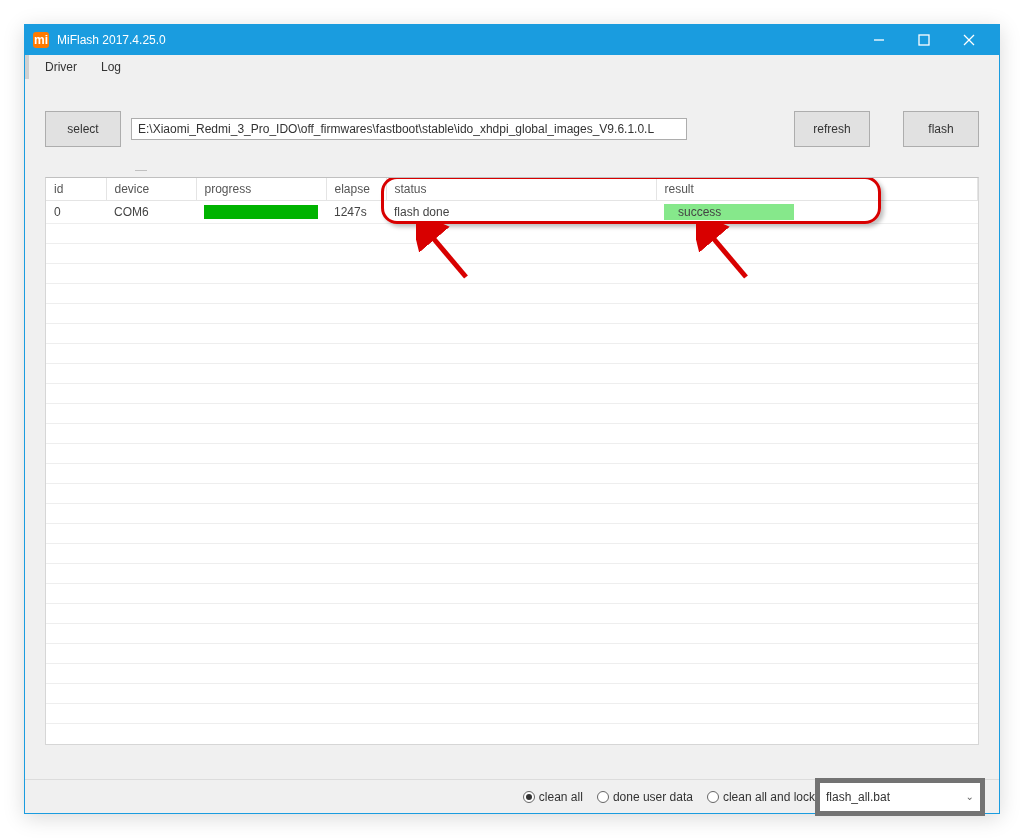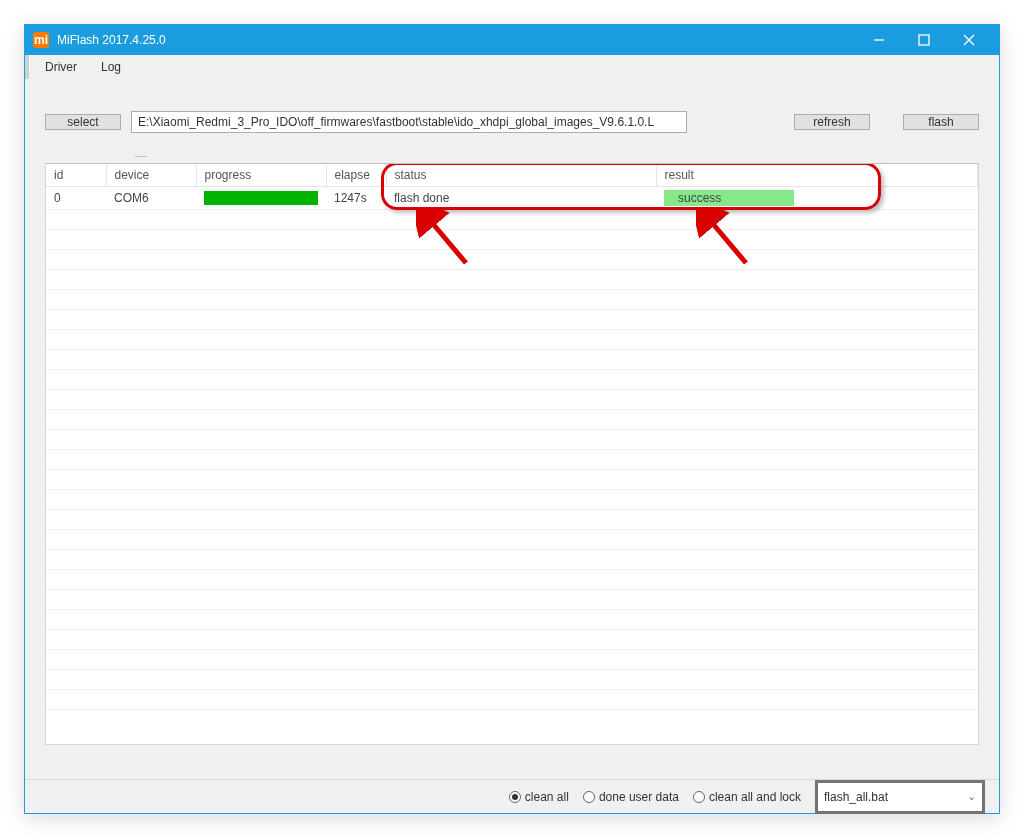--- a/index.html
+++ b/index.html
@@ -65,21 +65,21 @@
     gap: 10px;
   }
   .btn {
     background: #e1e1e1;
     border: 1px solid #adadad;
     padding: 3px 0;
     font-size: 12px;
     color: #333;
     cursor: pointer;
     min-width: 76px;
-    height: 16px;
+    height: 36px;
     display: inline-flex;
     align-items: center;
     justify-content: center;
   }
   .path-input {
     border: 1px solid #adadad;
     background: #fff;
     height: 22px;
     padding: 0 6px;
     font-size: 12px;
@@ -162,33 +162,33 @@
   }
 
   .footer {
     height: 34px;
     background: #f0f0f0;
     border-top: 1px solid #dcdcdc;
     display: flex;
     align-items: center;
     justify-content: flex-end;
     padding: 0 14px;
-    gap: 14px;
+    gap: 0;
   }
   .radio-group { display: flex; align-items: center; gap: 14px; font-size: 12px; color: #333; }
   .radio-group label { display: flex; align-items: center; gap: 4px; }
   .radio-dot {
     width: 12px; height: 12px; border: 1px solid #666; border-radius: 50%;
     display: inline-flex; align-items: center; justify-content: center; background: #fff;
   }
   .radio-dot.checked::after {
     content: ""; width: 6px; height: 6px; background: #333; border-radius: 50%;
   }
   .select-file {
-    border: 3px solid #737373;
+    border: 5px solid #737373;
     background: #fff;
     height: 22px;
     padding: 14px 6px;
     font-size: 12px;
     width: 170px;
     display: flex;
     align-items: center;
     justify-content: space-between;
     color: #333;
   }

